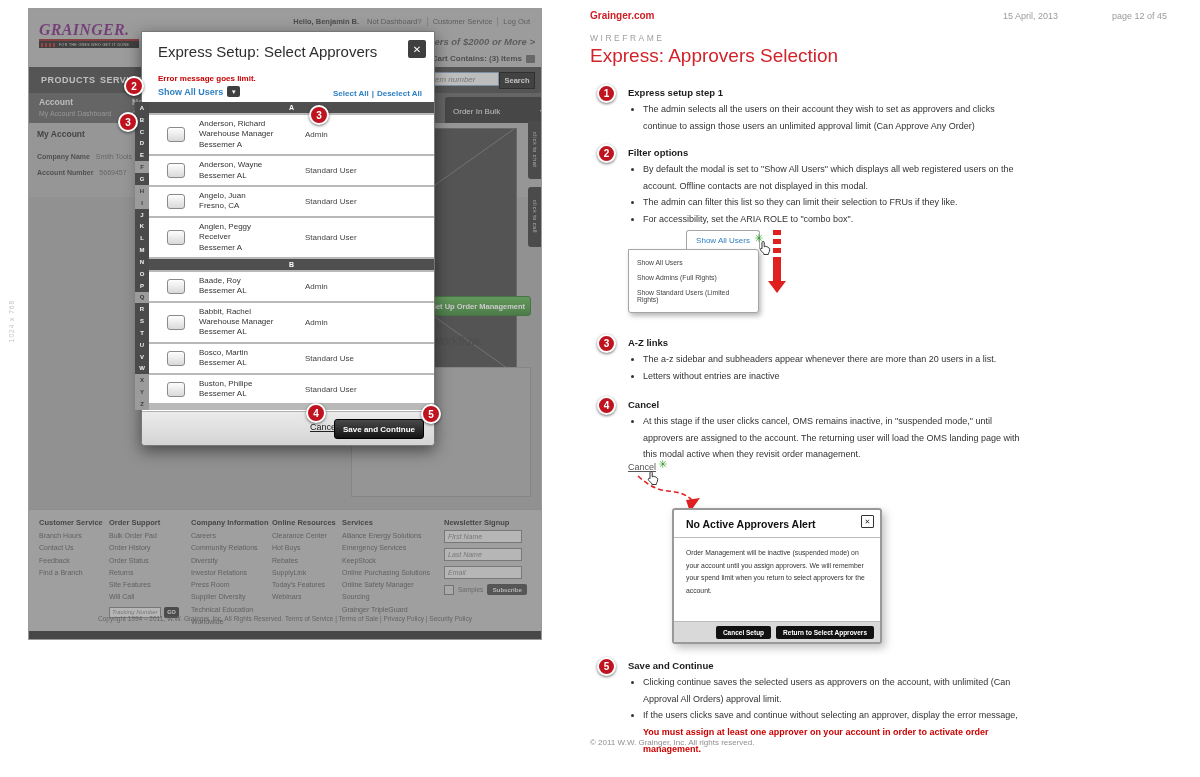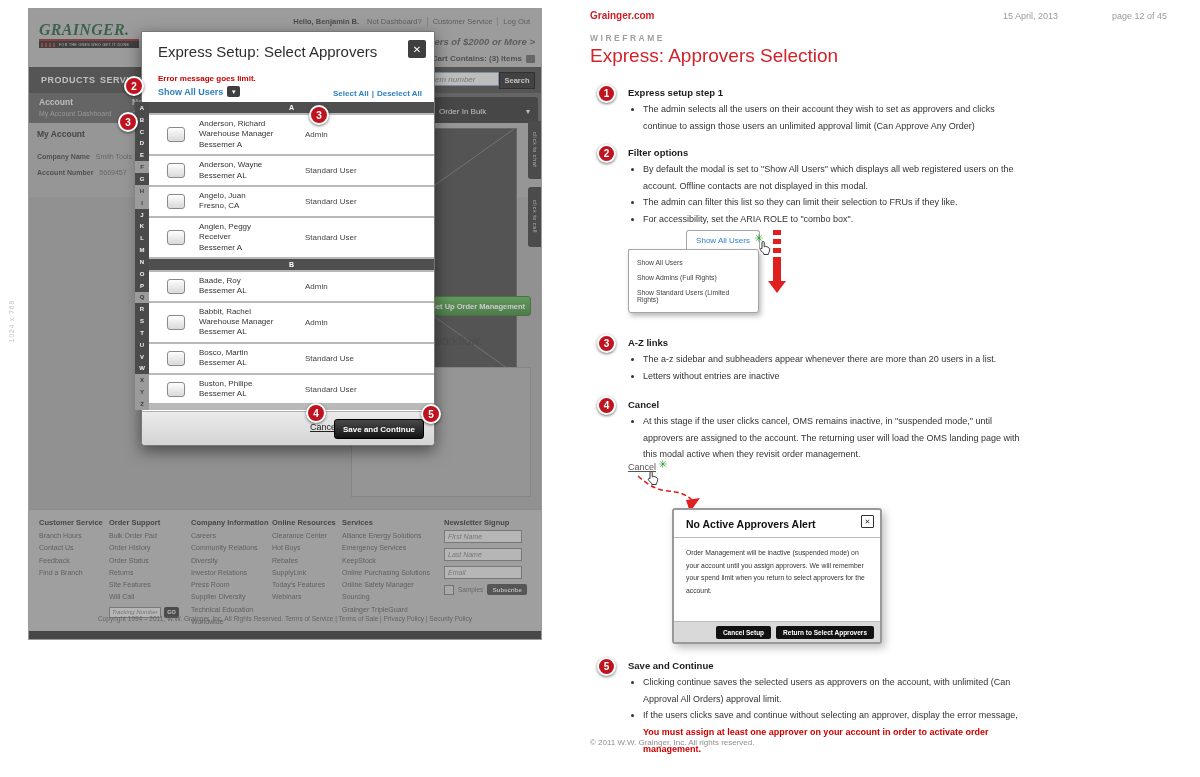--- a/index.html
+++ b/index.html
@@ -9,21 +9,21 @@
   
   .site{position:absolute;left:28px;top:8px;width:512px;height:630px;background:#a0a0a0;
         border:1px solid #9a9a9a;overflow:hidden;}
   .dim{position:absolute;left:0;top:0;right:0;bottom:0;background:rgba(122,122,122,.40);z-index:5;}
   .dim-label{position:absolute;left:8px;top:300px;writing-mode:vertical-rl;transform:rotate(180deg);
              font-size:6.5px;color:#c2c2c2;letter-spacing:1px;}
 
   .s-header{position:absolute;left:0;top:0;width:512px;height:58px;background:#b3b3b3;}
   .logo{position:absolute;left:10px;top:12px;width:100px;}
   .logo-word{font-family:"Liberation Serif",serif;font-weight:bold;font-style:italic;
-             font-size:16px;color:#14532d;letter-spacing:.3px;border-bottom:2px solid #8c1c1c;}
+             font-size:16px;color:#701a75;letter-spacing:.3px;border-bottom:2px solid #8c1c1c;}
   .logo-bar{height:7px;background:#1b1b1b;display:flex;align-items:center;gap:2px;padding:0 2px;}
   .logo-stripes{width:16px;height:4px;background:repeating-linear-gradient(90deg,#a22 0 2px,#1b1b1b 2px 4px);}
   .logo-tagline{font-size:3.5px;color:#ddd;letter-spacing:.4px;white-space:nowrap;}
   .topline{position:absolute;right:6px;top:8px;font-size:7.5px;color:#4a4a4a;display:flex;align-items:center;}
   .topline .b{font-weight:bold;color:#2b2b2b;margin-right:3px;}
   .topline .lnk{padding:0 5px;}
   .topline .lnk.sep{border-left:1px solid #8b8b8b;}
   .promo{position:absolute;right:6px;top:27px;font-size:9.5px;font-weight:bold;font-style:italic;color:#4a4a4a;}
   .cartline{position:absolute;right:6px;top:44px;display:flex;align-items:center;gap:4px;
             font-size:8px;font-weight:bold;color:#333;}
@@ -34,21 +34,21 @@
   .search-input{position:absolute;left:398px;top:5px;width:64px;height:12px;border:1px solid #7d9cc0;
                 background:#e9e9e9;font-size:8px;font-style:italic;color:#555;padding:0 3px;
                 font-family:"Liberation Sans",sans-serif;}
   .search-btn{position:absolute;left:470px;top:5px;width:34px;height:15px;background:#1d1d1d;color:#eee;
               font-size:7.5px;font-weight:bold;border:1px solid #000;border-radius:0;
               display:flex;align-items:center;justify-content:center;font-family:"Liberation Sans",sans-serif;}
 
   .s-band2{position:absolute;left:0;top:84px;width:512px;height:30px;background:#585858;}
   .b2-main{position:absolute;top:4px;font-size:8.5px;font-weight:bold;color:#e6e6e6;}
   .b2-sub{position:absolute;top:17px;font-size:7px;color:#a8a8a8;}
-  .bulk{position:absolute;left:402px;top:4px;width:107px;height:20px;background:#262626;border-radius:3px;
+  .bulk{position:absolute;left:416px;top:4px;width:107px;height:20px;background:#262626;border-radius:3px;
         color:#e8e8e8;font-size:8px;display:flex;align-items:center;justify-content:space-between;padding:14px 8px;box-sizing:border-box;}
 
   .s-account{position:absolute;left:0;top:114px;width:512px;height:74px;background:#a9a9a9;border-bottom:1px solid #8f8f8f;}
   .acct-title{position:absolute;left:8px;top:6px;font-size:8.5px;font-weight:bold;color:#1d1d1d;}
   .acct-row{position:absolute;left:8px;font-size:7px;color:#5a5a5a;}
   .acct-row .lab{font-weight:bold;color:#333;margin-right:4px;}
 
   .s-content{position:absolute;left:0;top:188px;width:512px;height:312px;background:#a0a0a0;}
   .placeholder{position:absolute;left:140px;top:119px;width:346px;height:246px;background:#3b3b3b;border:1px solid #5c5c5c;}
   .frag{position:absolute;font-size:12px;color:#2f2f2f;}
@@ -115,21 +115,21 @@
 
   .callout{position:absolute;width:20px;height:20px;border-radius:50%;background:#c01320;color:#fff;
            font-size:10px;font-weight:bold;display:flex;align-items:center;justify-content:center;
            border:2px solid #fff;box-shadow:0 1px 3px rgba(0,0,0,.55);z-index:40;box-sizing:border-box;}
 
   
   .doc{position:absolute;left:590px;top:0;width:612px;height:777px;}
   .doc-site{position:absolute;left:0;top:10px;font-size:10px;font-weight:bold;color:#cc2027;}
   .doc-date{position:absolute;left:413px;top:11px;font-size:9px;color:#9a9a9a;}
   .doc-page{position:absolute;left:522px;top:11px;font-size:9px;color:#9a9a9a;}
-  .doc-kind{position:absolute;left:0;top:33px;font-size:8.5px;font-weight:bold;color:#a0a0a0;letter-spacing:2.5px;}
+  .doc-kind{position:absolute;left:0;top:33px;font-size:8.5px;font-weight:normal;color:#a0a0a0;letter-spacing:2.5px;}
   .doc-title{position:absolute;left:0;top:45px;font-size:19px;color:#d2222a;}
   .sec{position:absolute;left:0;width:612px;}
   .sec .callout{left:7px;top:-3px;width:19px;height:19px;}
   .sec h3{margin:0 0 3px 38px;font-size:9.5px;font-weight:bold;color:#1c1c1c;}
   .sec ul{margin:0 0 0 40px;padding-left:13px;width:380px;}
   .sec li{font-size:9px;color:#333;line-height:1.85;margin:0;}
   .red-b{color:#cc0000;font-weight:bold;}
   .doc-foot{position:absolute;left:0;top:738px;font-size:8px;color:#8f8f8f;}
 
   .illo-filter{position:absolute;left:38px;top:230px;width:190px;height:90px;}

